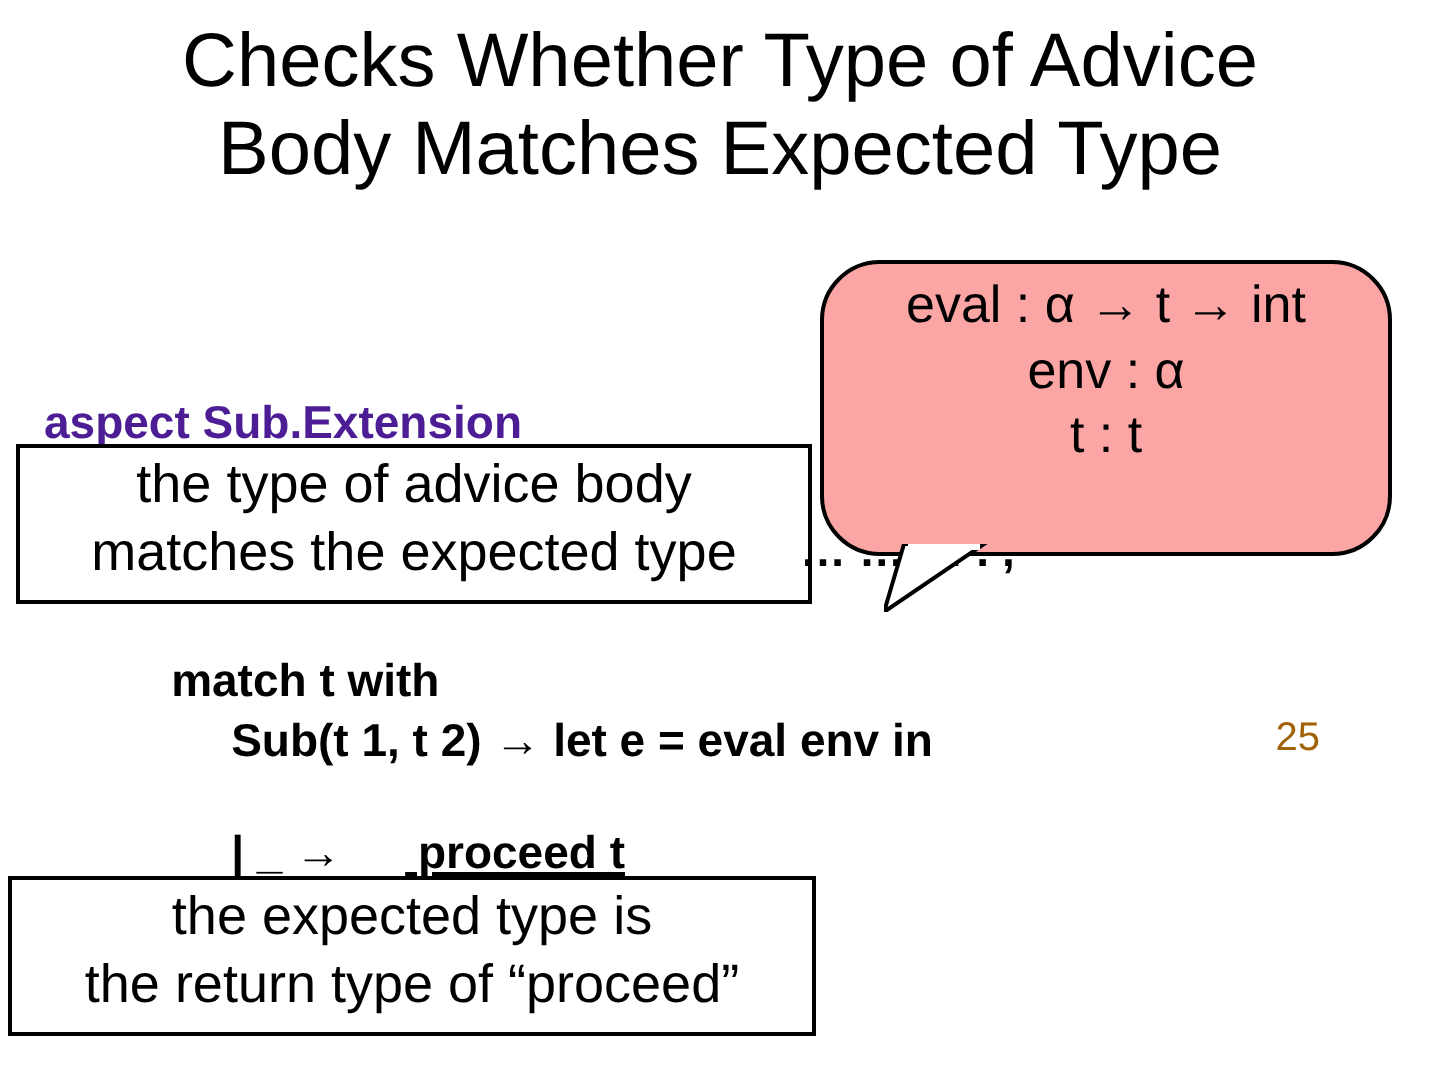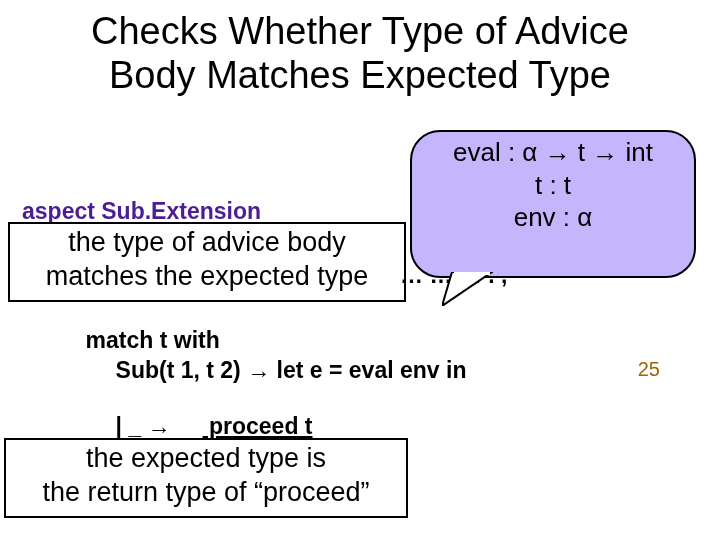--- a/index.html
+++ b/index.html
@@ -56,21 +56,21 @@
     left: 4px;
     width: 384px;
     height: 72px;
   }
   .bubble {
     position: absolute;
     top: 130px;
     left: 410px;
     width: 282px;
     height: 140px;
-    background: #c4b5fd;
+    background: #fca5a5;
     border: 2px solid #000;
     border-radius: 30px;
     font-size: 26px;
     line-height: 1.25;
     text-align: center;
     padding-top: 4px;
   }
   .bubble .row { display:block; }
   .bubble svg.pointer {
     position: absolute;
@@ -145,22 +145,22 @@
     <span>the expected type is</span><br>
     <span>the return type of “proceed”</span>
   </div>
 
   <div class="garbage">…  …  …  . ,</div>
 
   <div class="bubble">
     <span class="row">
       <span>eval : α </span><span>→</span><span> t </span><span>→</span><span> int</span>
     </span>
+    <span class="row">env : α</span>
     <span class="row">t : t</span>
-    <span class="row">env : α</span>
     <svg class="pointer" viewBox="0 0 60 34">
       <polygon points="10,0 50,0 0,34" fill="#fff" stroke="#000" stroke-width="2"></polygon>
       <polygon points="12,0 48,0 30,0" fill="#fff"></polygon>
       <line x1="12" y1="1" x2="48" y2="1" stroke="#fff" stroke-width="4"></line>
     </svg>
   </div>
 
   <div class="page-num">25</div>
 
 </div>

